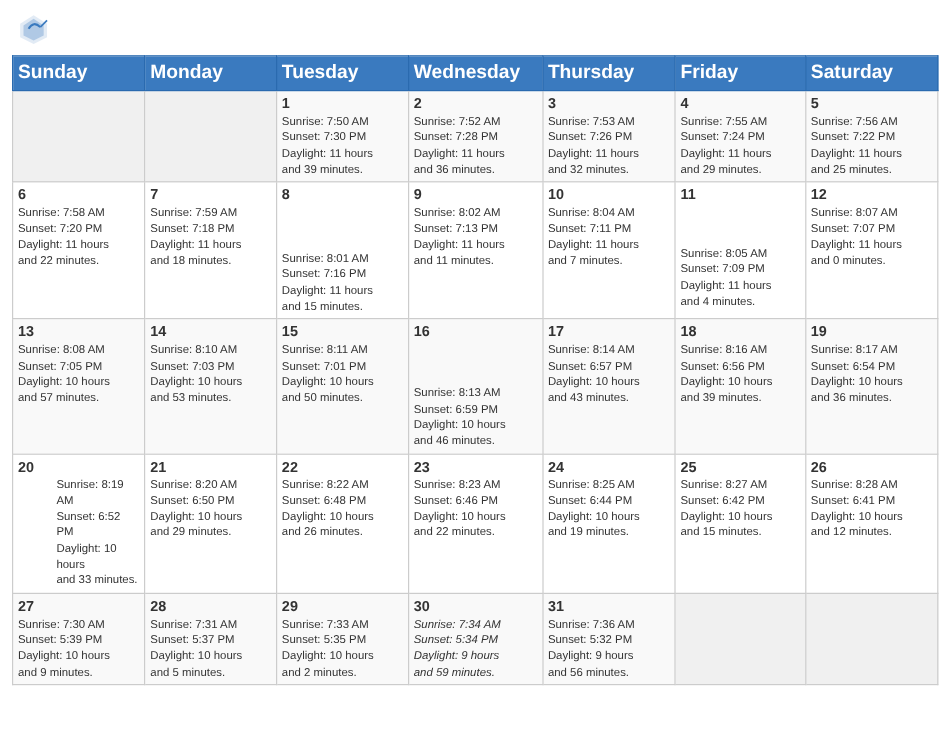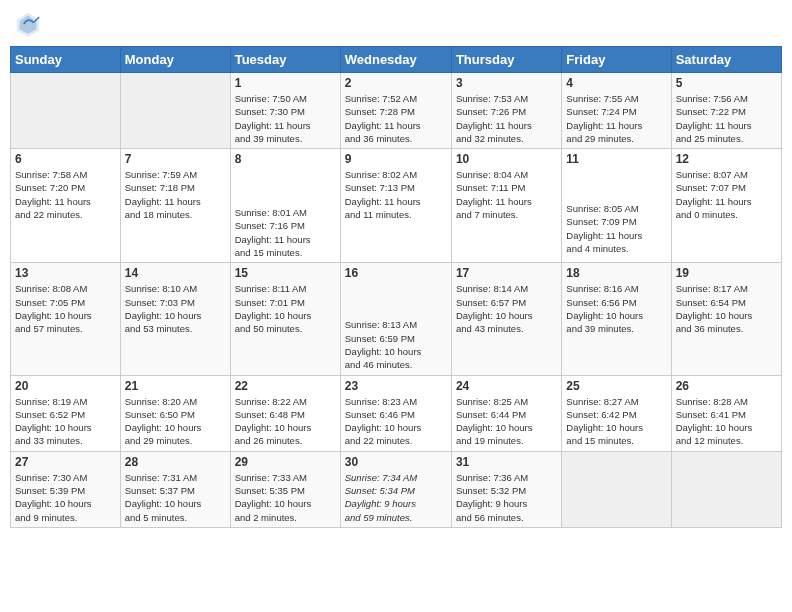--- a/index.html
+++ b/index.html
@@ -54,21 +54,21 @@
       font-size: 14px;
       color: #555;
     }
     table {
       width: 100%;
       border-collapse: collapse;
     }
     thead tr th {
       background-color: #3a7abf;
       color: #fff;
-      font-size: 13px;
+      font-size: 16px;
       font-weight: bold;
       padding: 5px 4px;
       text-align: left;
       border: 1px solid #2a6aaf;
     }
     tbody tr td {
       border: 1px solid #ccc;
       vertical-align: top;
       padding: 3px 4px;
       width: 113px;
@@ -266,21 +266,21 @@
           <span class="day-num">19</span>
           <div class="day-detail" style="white-space: pre-line;">Sunrise: 8:17 AM
 Sunset: 6:54 PM
 Daylight: 10 hours
 and 36 minutes.</div>
         </td>
       </tr>
       <tr>
         <td>
           <span class="day-num">20</span>
-          <div class="day-detail" style="white-space: pre-line;">Sunrise: 8:19 AM
+          <div class="day-detail" style="white-space: pre-line; margin-left: 32px;">Sunrise: 8:19 AM
 Sunset: 6:52 PM
 Daylight: 10 hours
 and 33 minutes.</div>
         </td>
         <td>
           <span class="day-num">21</span>
           <div class="day-detail" style="white-space: pre-line;">Sunrise: 8:20 AM
 Sunset: 6:50 PM
 Daylight: 10 hours
 and 29 minutes.</div>

